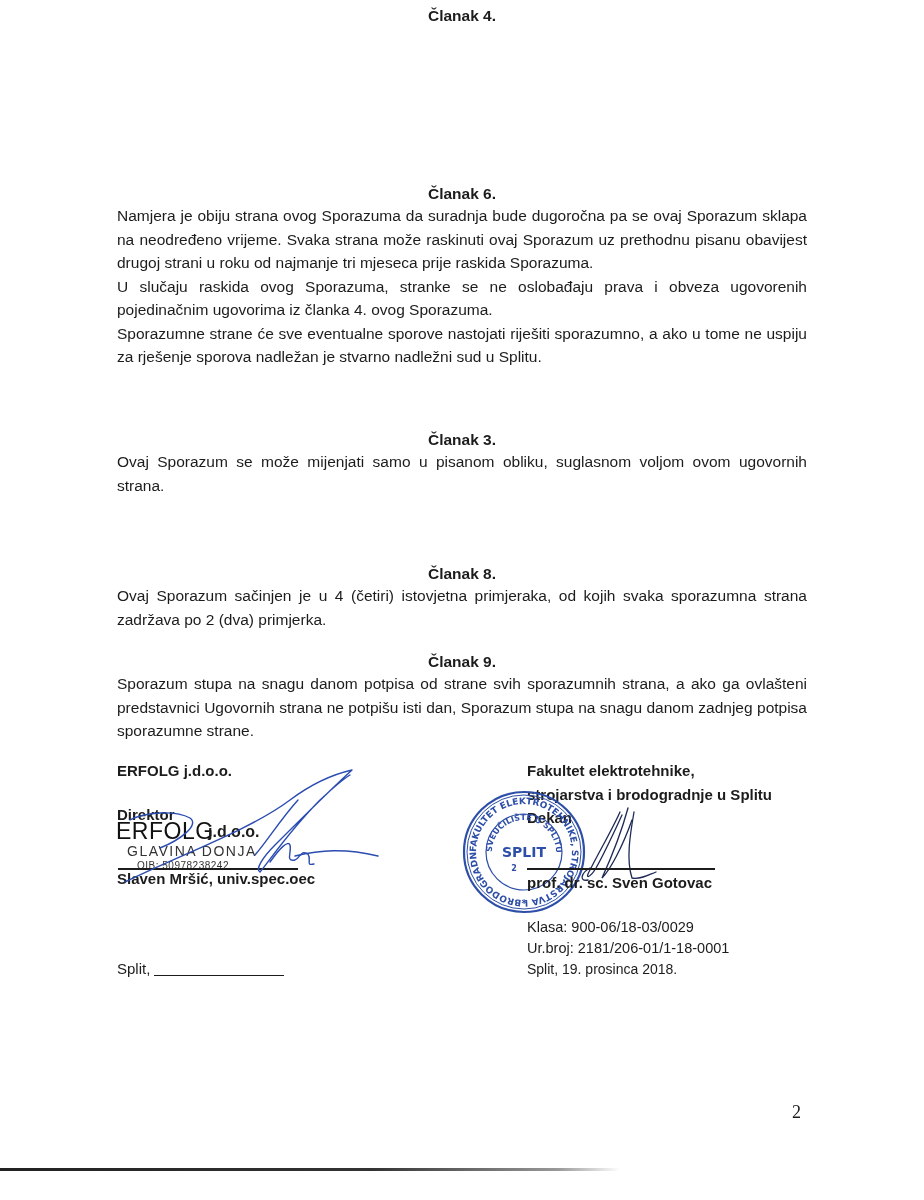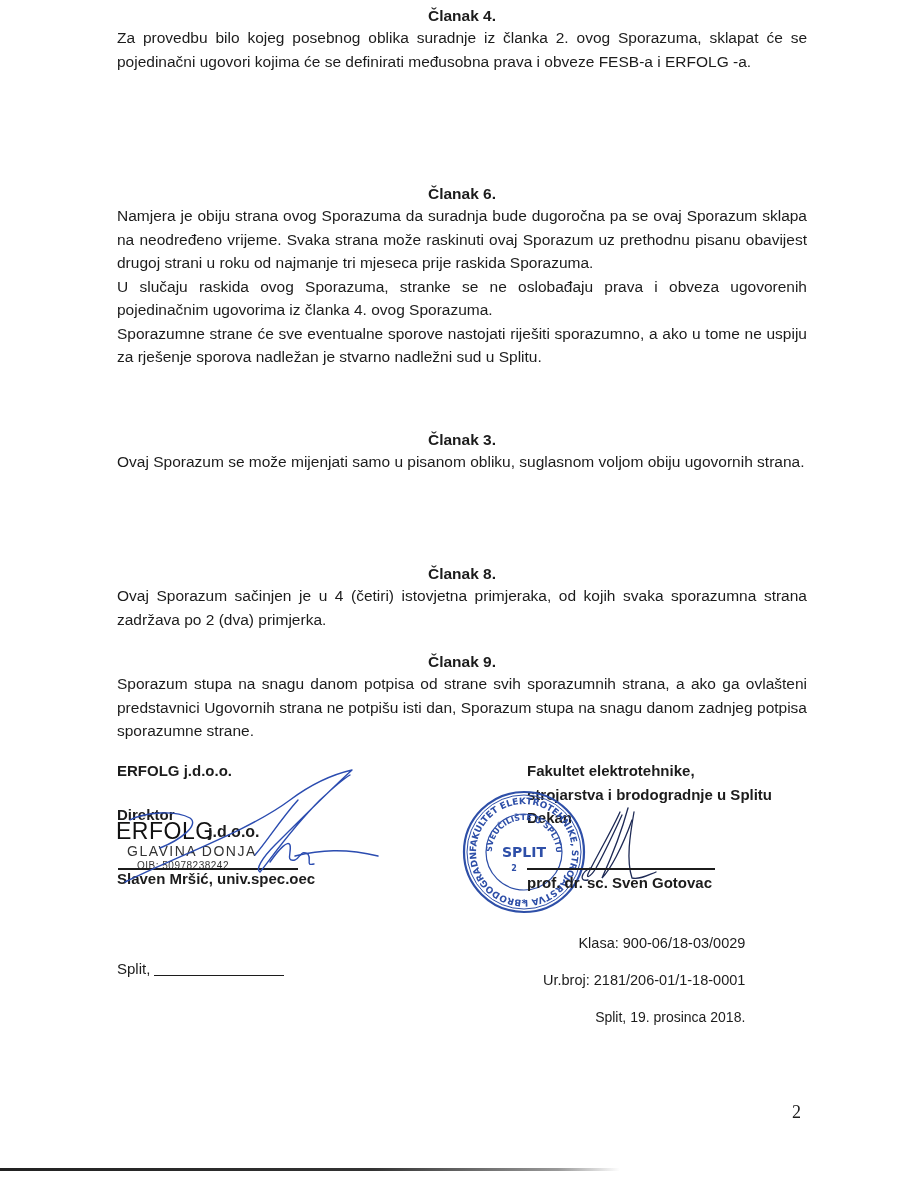--- a/index.html
+++ b/index.html
@@ -5,48 +5,47 @@
   html, body { margin: 0; padding: 0; background: #ffffff; }
   body { width: 924px; height: 1200px; position: relative; overflow: hidden;
          font-family: "Liberation Sans", sans-serif; color: #1c1c1c; }
   .page { position: absolute; left: 0; top: 0; width: 924px; height: 1168px; background: #fff; }
   .article { position: absolute; left: 117px; width: 690px; }
   .heading { text-align: center; font-weight: bold; font-size: 15.5px; line-height: 20px; margin: 0; }
   .para { font-size: 15.5px; line-height: 23.5px; margin: 0; text-align: justify; text-align-last: left; }
   .party-name { position: absolute; font-weight: bold; font-size: 15px; }
   .sig-text { position: absolute; font-size: 15px; }
   .bold { font-weight: bold; }
-  .meta-line { font-size: 14.5px; line-height: 21px; margin: 16px; text-align: right; }
+  .meta-line { font-size: 14.5px; line-height: 21px; margin: 0; }
   .page-num { position: absolute; left: 792px; top: 1102px; font-family: "Liberation Serif", serif; font-size: 18px; }
   .bottom-rule { position: absolute; left: 0; top: 1168px; width: 620px; height: 3px; background: linear-gradient(90deg, #222 0%, #333 60%, #999 90%, rgba(255,255,255,0) 100%); }
   .sig-line { position: absolute; height: 1.5px; background: #1c1c1c; }
   svg { position: absolute; overflow: visible; }
   .stamp-text { font-family: "DejaVu Sans", sans-serif; fill: #2e4fa8; font-weight: bold; }
 </style>
 </head>
 <body>
 
 <div class="page">
 
   <div class="article" style="top:6px;">
     <p class="heading">Članak 4.</p>
-    <p class="para">Za provedbu bilo kojeg posebnog oblika suradnje iz članka 2. ovog Sporazuma, sklapat će se pojedinačni ugovori kojima će se definirati međusobna prava i obveze FESB-a i ERFOLG -a.</p>
   </div>
 
 
   <div class="article" style="top:184px;">
     <p class="heading">Članak 6.</p>
     <p class="para">Namjera je obiju strana ovog Sporazuma da suradnja bude dugoročna pa se ovaj Sporazum sklapa na neodređeno vrijeme. Svaka strana može raskinuti ovaj Sporazum uz prethodnu pisanu obavijest drugoj strani u roku od najmanje tri mjeseca prije raskida Sporazuma.</p>
     <p class="para">U slučaju raskida ovog Sporazuma, stranke se ne oslobađaju prava i obveza ugovorenih pojedinačnim ugovorima iz članka 4. ovog Sporazuma.</p>
     <p class="para">Sporazumne strane će sve eventualne sporove nastojati riješiti sporazumno, a ako u tome ne uspiju za rješenje sporova nadležan je stvarno nadležni sud u Splitu.</p>
   </div>
 
   <div class="article" style="top:430px;">
     <p class="heading">Članak 3.</p>
-    <p class="para">Ovaj Sporazum se može mijenjati samo u pisanom obliku, suglasnom voljom obiju ugovornih strana.</p>
+    <p class="para">Ovaj Sporazum se može mijenjati samo u pisanom obliku, suglasnom voljom ovom ugovornih strana.</p>
   </div>
 
   <div class="article" style="top:564px;">
     <p class="heading">Članak 8.</p>
     <p class="para">Ovaj Sporazum sačinjen je u 4 (četiri) istovjetna primjeraka, od kojih svaka sporazumna strana zadržava po 2 (dva) primjerka.</p>
   </div>
 
   <div class="article" style="top:652px;">
     <p class="heading">Članak 9.</p>
     <p class="para">Sporazum stupa na snagu danom potpisa od strane svih sporazumnih strana, a ako ga ovlašteni predstavnici Ugovornih strana ne potpišu isti dan, Sporazum stupa na snagu danom zadnjeg potpisa sporazumne strane.</p>

